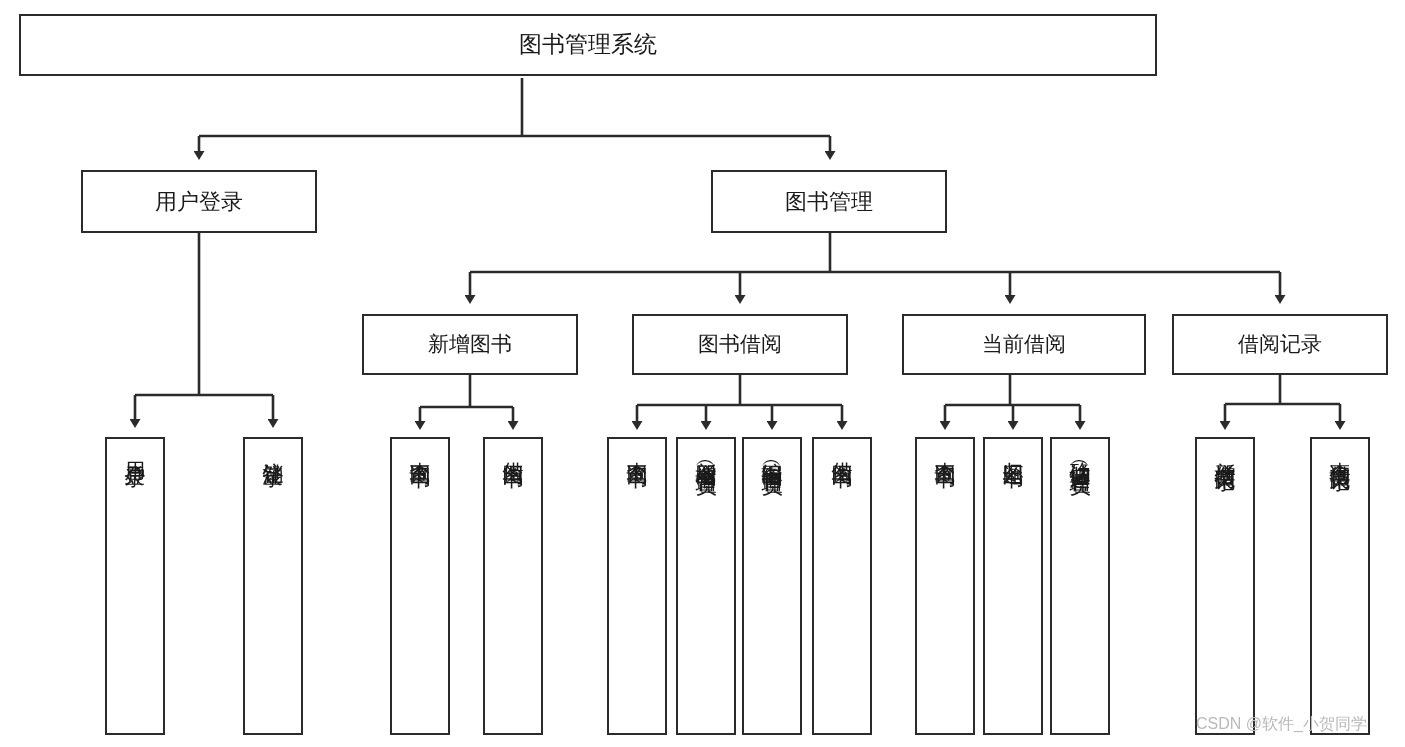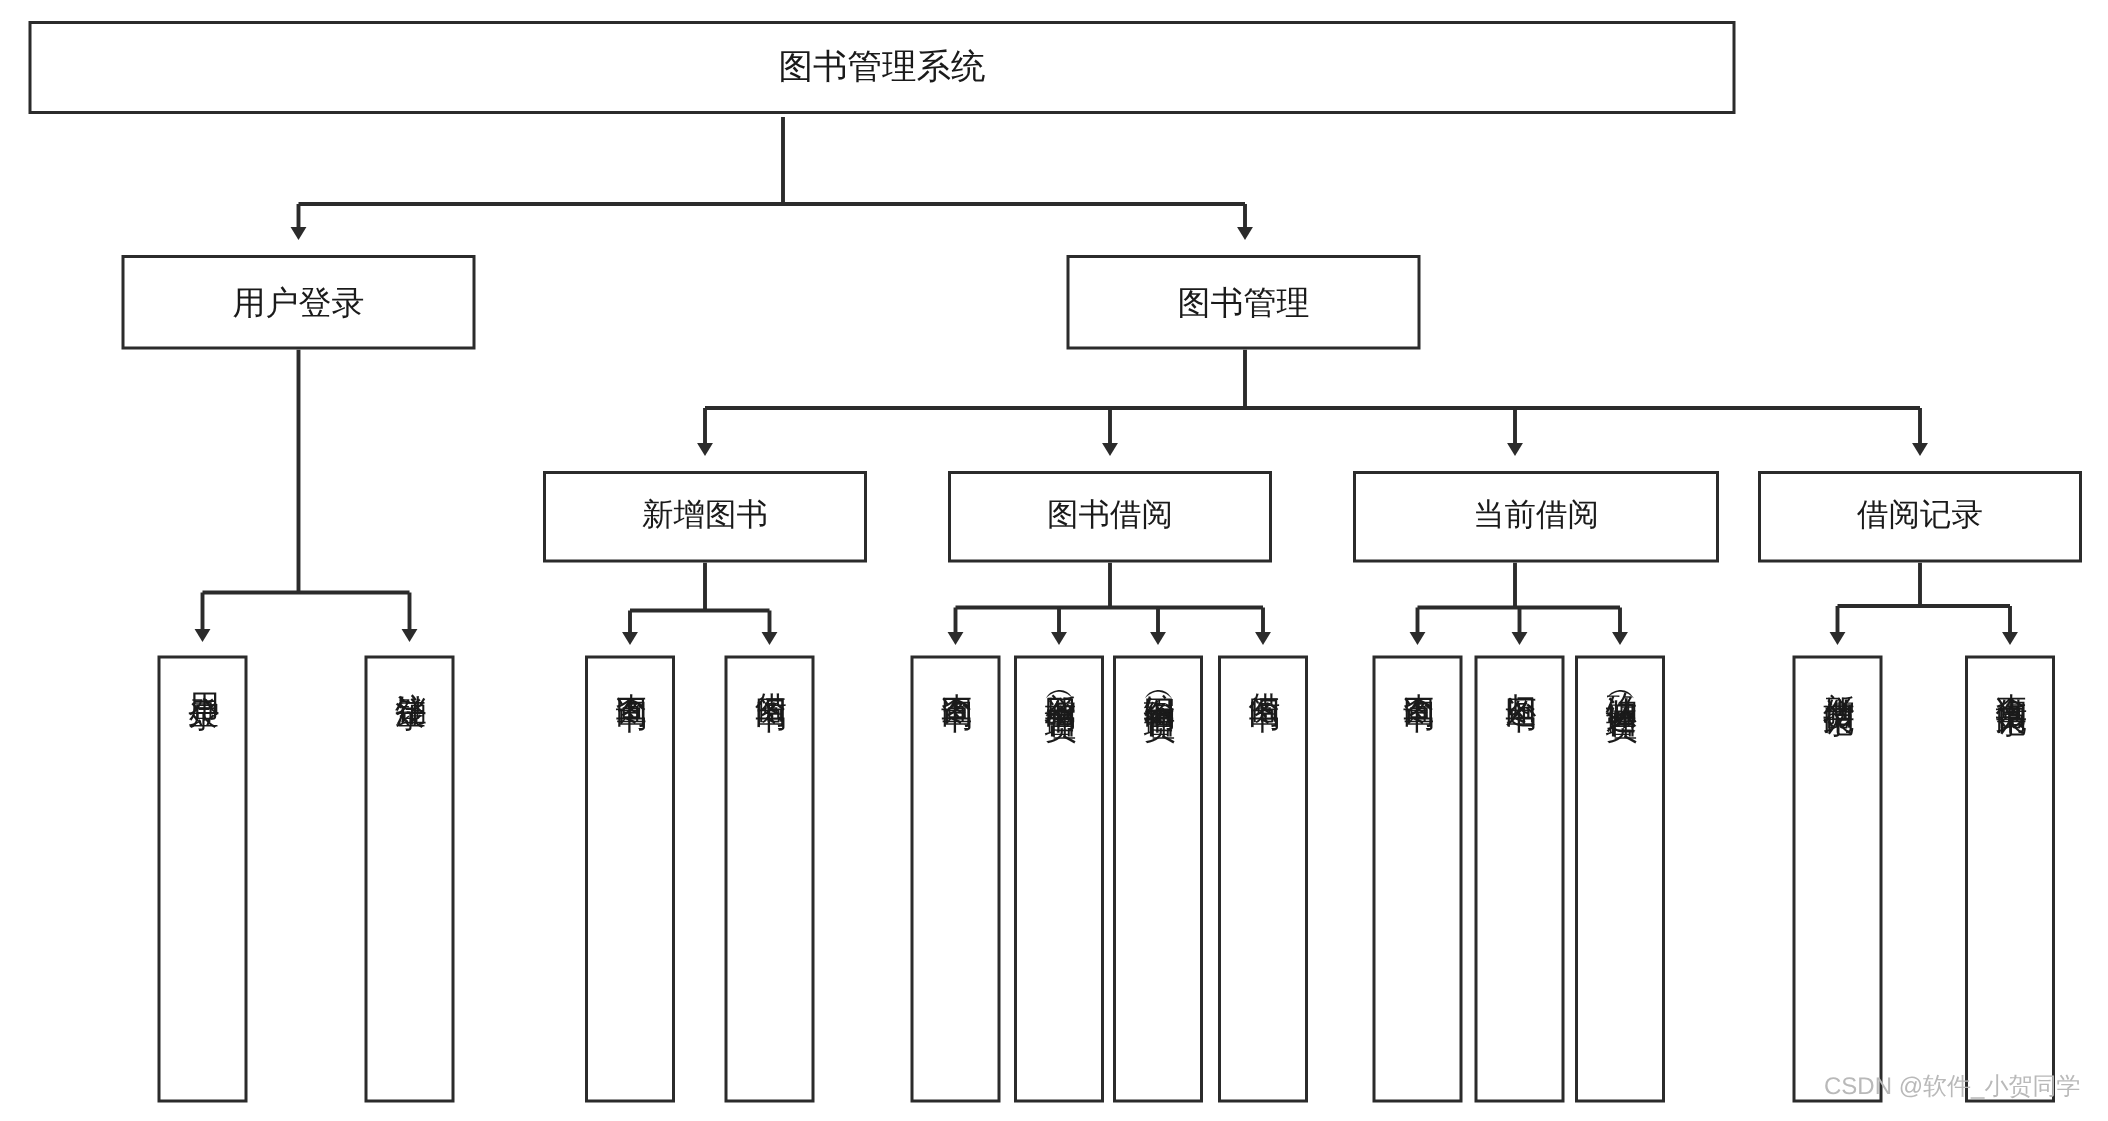--- a/index.html
+++ b/index.html
@@ -60,21 +60,20 @@
     max-height: 278px;
   }
   #watermark {
     position: absolute;
     left: 1196px;
     top: 714px;
     font-size: 16px;
     color: #b9b9b9;
     white-space: nowrap;
     z-index: 5;
-    margin-left: 20px;
   }
 </style>
 </head>
 <body>
 
 <div id="diagram-root">
 
   <svg id="edge-layer" viewBox="0 0 1405 747" width="1405" height="747" xmlns="http://www.w3.org/2000/svg">
     <defs>
       <marker id="arrow" markerWidth="9" markerHeight="11" refX="1" refY="5.5" orient="auto" markerUnits="userSpaceOnUse">

